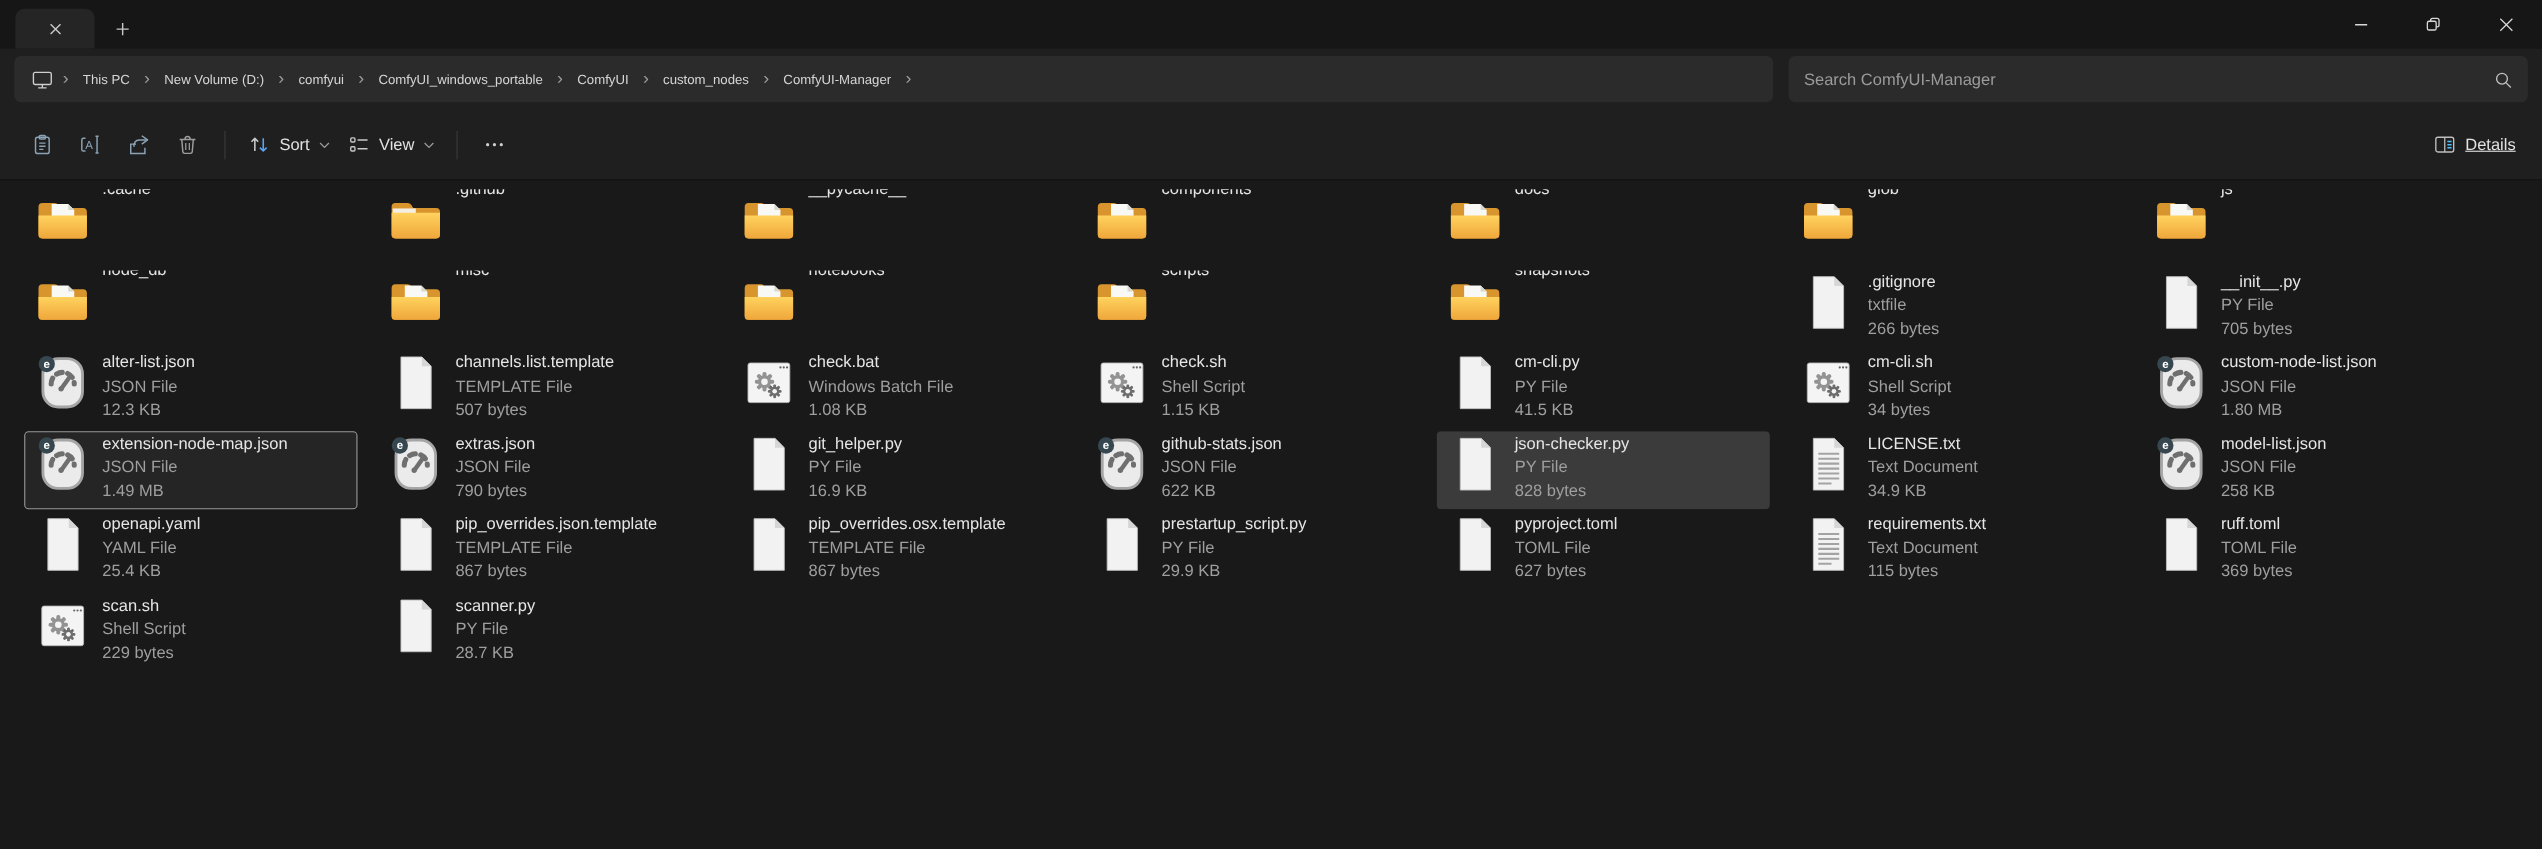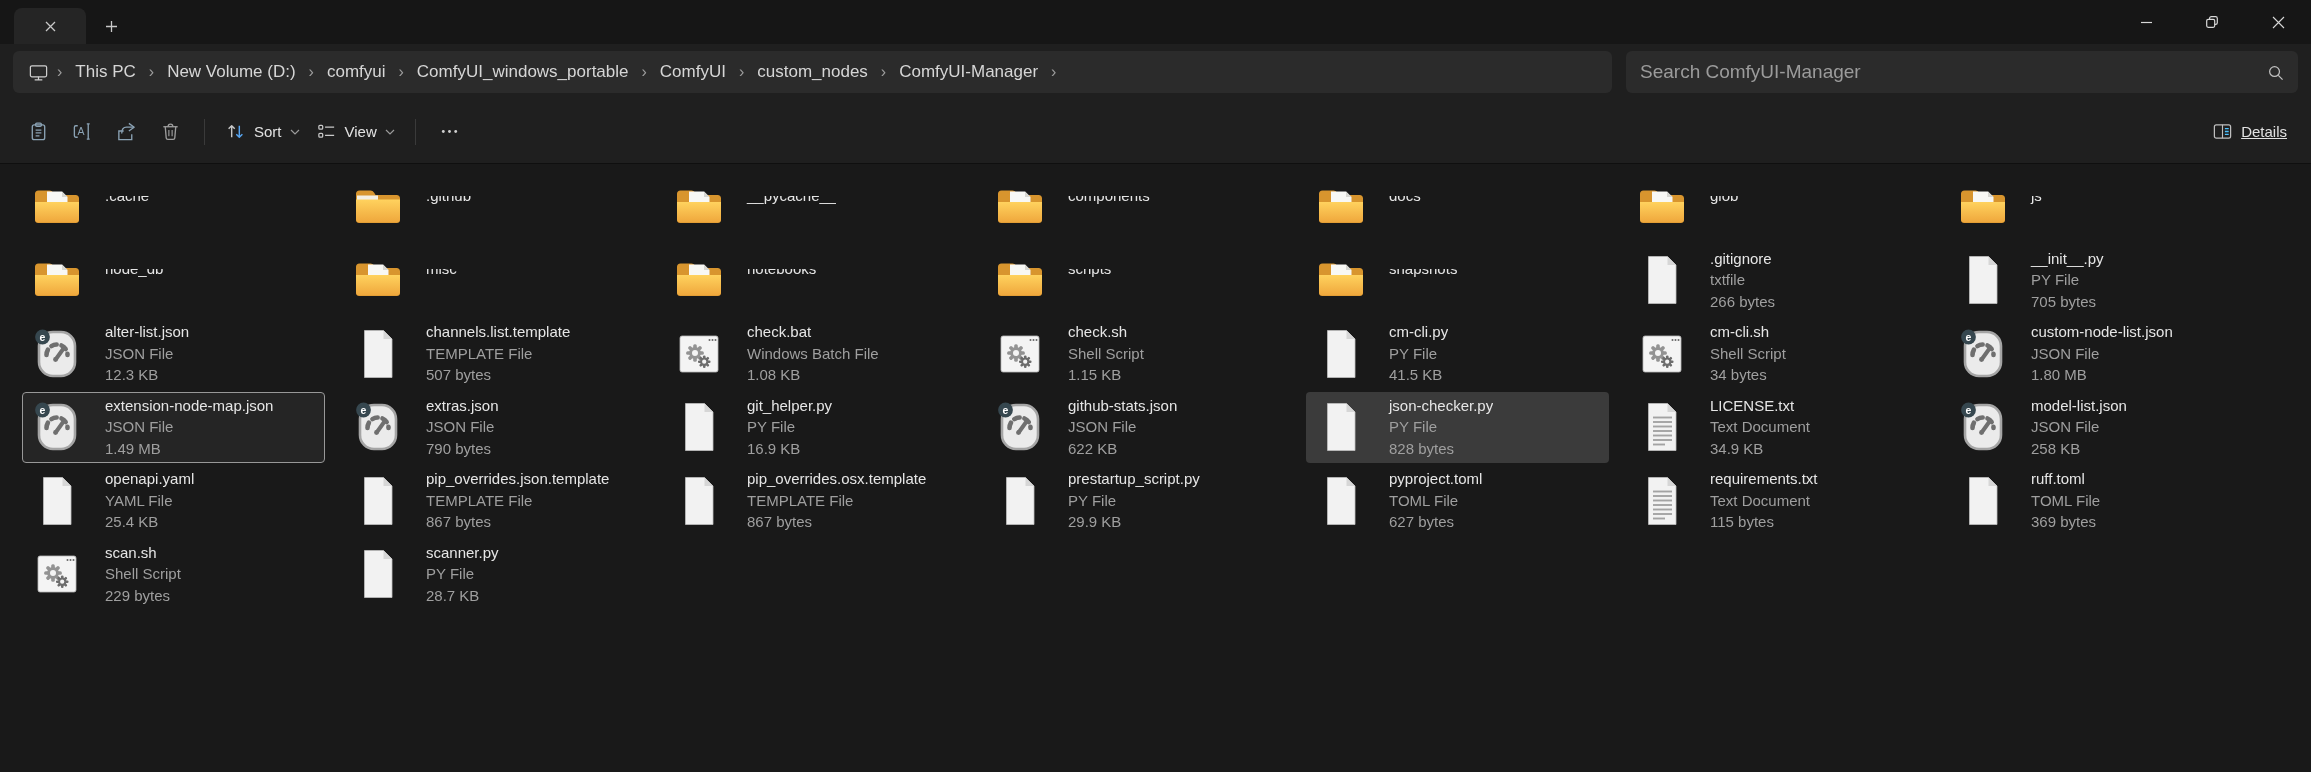--- a/index.html
+++ b/index.html
@@ -18,44 +18,44 @@
   .caption-controls { position:absolute; right:0; top:0; height:44px; display:flex; }
   .cap-btn { width:66px; height:44px; display:flex; align-items:center; justify-content:center;
              background:transparent; border:none; }
 
   
   .addressbar { height:56px; background:#1f1f1f; display:flex; align-items:center;
                 padding:0 13px; gap:14px; flex:none; }
   .crumb-field { flex:1; height:42px; background:#2b2b2b; border-radius:6px;
                  display:flex; align-items:center; padding:0 10px; overflow:hidden; }
   .crumb-icon { width:30px; display:flex; justify-content:center; }
-  .crumb { background:none; border:none; color:#d6d6d6; font-size:17px; padding:5px 9px;
+  .crumb { background:none; border:none; color:#d6d6d6; font-size:12px; padding:5px 9px;
            border-radius:4px; white-space:nowrap; }
   .crumb-sep { color:#9c9c9c; font-size:16px; padding:0 4px; line-height:1; }
   .searchbox { width:672px; height:42px; background:#2b2b2b; border-radius:6px;
                display:flex; align-items:center; padding:0 14px; }
   .searchbox input { flex:1; background:transparent; border:none; outline:none;
-                     color:#cfcfcf; font-size:19px; font-family:inherit; }
+                     color:#cfcfcf; font-size:15px; font-family:inherit; }
   .searchbox input::placeholder { color:#9b9b9b; }
 
   
   .toolbar { height:64px; background:#1f1f1f; border-bottom:1px solid #0f0f0f;
              display:flex; align-items:center; padding:0 16px; flex:none; }
   .tbtn { height:40px; min-width:44px; display:flex; align-items:center; justify-content:center;
           gap:8px; background:transparent; border:none; color:#e2e2e2; font-size:15px;
           font-family:inherit; border-radius:4px; padding:0 8px; }
   .tb-divider { width:1px; height:26px; background:#3a3a3a; margin:0 12px; }
   .details-btn { margin-left:auto;text-decoration:underline; }
 
   
   .content { flex:1; background:#191919; overflow:hidden; }
   .grid { display:grid; grid-template-columns:repeat(7, 321px); grid-auto-rows:73.5px;
           padding:7px 0 0 22px; }
-  .tile { width:303px; height:71px; display:flex; align-items:center;
-          border:1px solid transparent; border-radius:4px; padding:0 4px 0 5px;gap:12px; }
+  .tile { width:303px; height:71px; display:flex; align-items:flex-start;
+          border:1px solid transparent; border-radius:4px; padding:0 4px 0 5px; }
   .tile.selected { border-color:#989898; background:rgba(255,255,255,0.055); }
   .tile.hover { background:#3b3b3b; }
   .tile-icon { width:58px; min-width:58px; height:58px; display:flex;
                align-items:center; justify-content:center; }
   .tile-text { display:flex; flex-direction:column; line-height:21.5px; font-size:15px;
                overflow:hidden; padding-left:7px; }
   .tile-name { color:#e6e6e6; white-space:nowrap; }
   .tile.folder .tile-name { transform:translateY(-11px); }
   .tile-sub { color:#9f9f9f; white-space:nowrap; }
   svg { display:block; }

